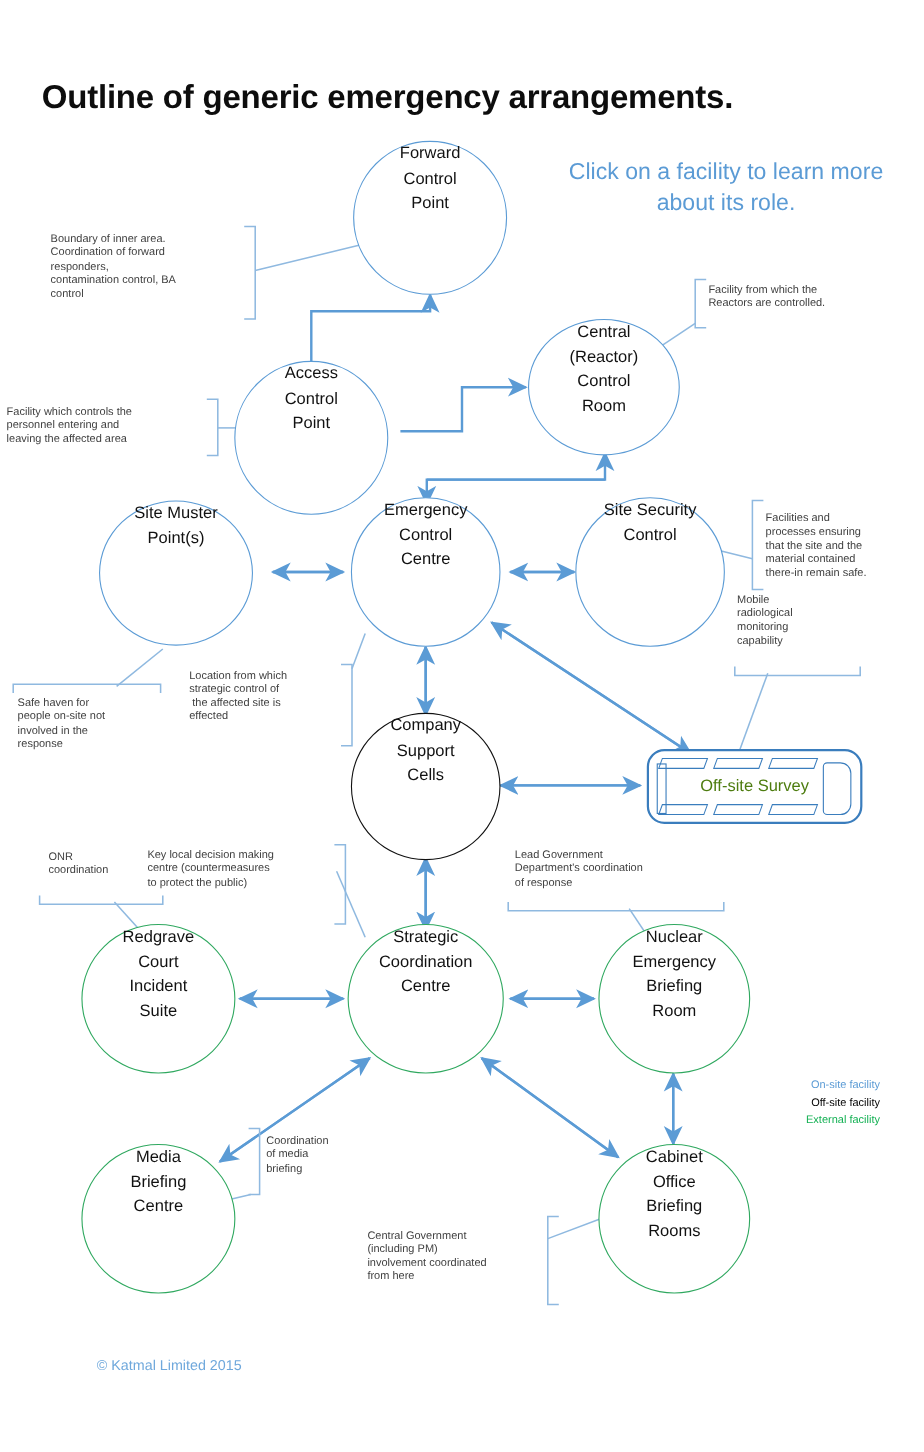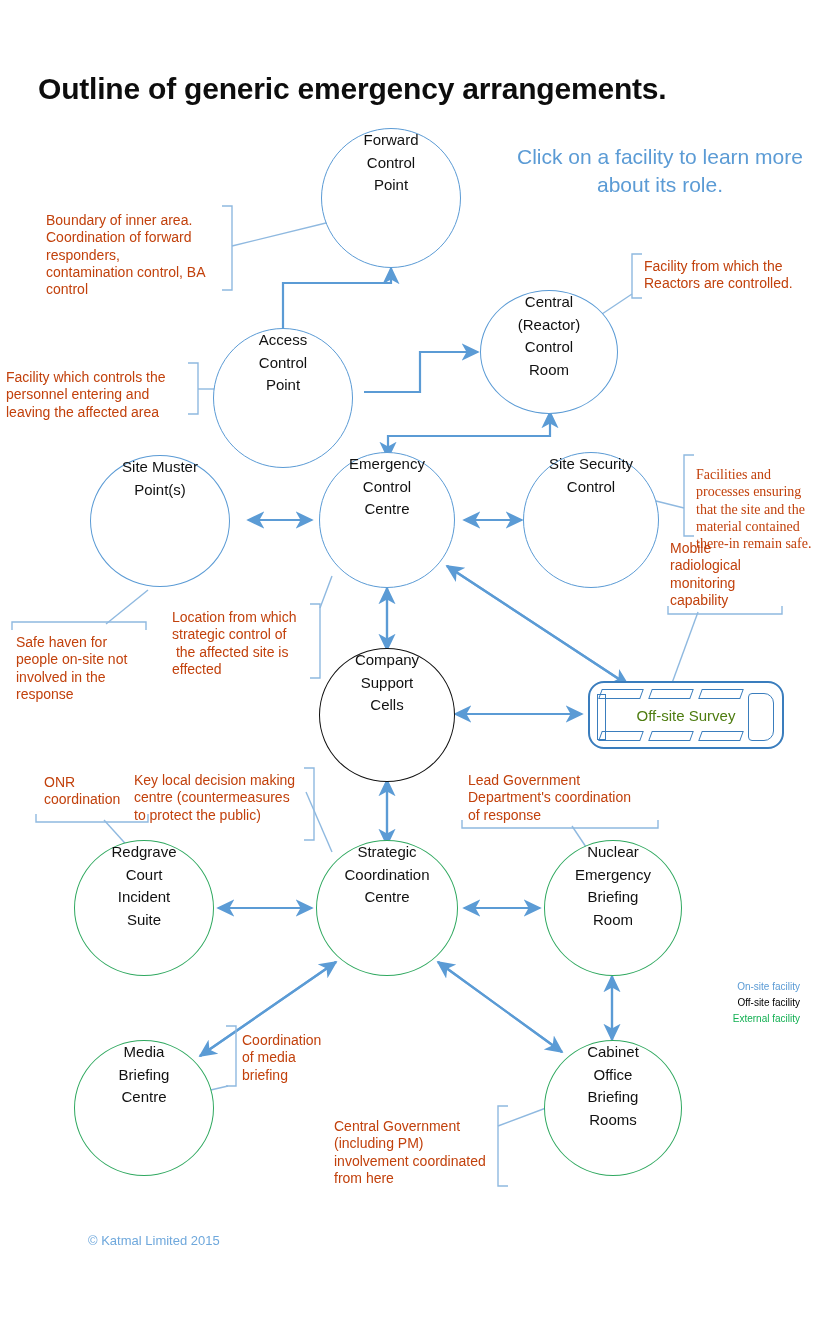--- a/index.html
+++ b/index.html
@@ -62,21 +62,21 @@
     position:absolute;right:8px;top:10px;width:26px;height:48px;
     border:1.8px solid #3a7dbd;border-radius:4px 10px 10px 4px;box-sizing:border-box;
   }
   .vehicle .rear{
     position:absolute;left:7px;top:11px;width:9px;height:46px;
     border:1.6px solid #3a7dbd;box-sizing:border-box;
   }
 
   
   .ann{
-    position:absolute;font-size:14px;line-height:1.24;color:#c2410c;
+    position:absolute;font-size:10px;line-height:1.24;color:#404040;
     white-space:pre-line;
   }
 
   
   .legend{position:absolute;left:690px;top:979px;font-size:10px;text-align:right;width:110px;}
   .legend div{line-height:1.62;white-space:nowrap;}
   .lg-on{color:#5b9bd5;}
   .lg-off{color:#000000;}
   .lg-ext{color:#13b053;}
 </style>
@@ -248,21 +248,21 @@
     <div class="front"></div>
     <div class="lbl">Off-site&nbsp;Survey</div>
   </div>
 
   <div class="ann" style="left:46px;top:212px;width:176px;">Boundary&nbsp;of&nbsp;inner&nbsp;area.<br>Coordination&nbsp;of&nbsp;forward<br>responders,<br>contamination&nbsp;control,&nbsp;BA<br>control</div>
 
   <div class="ann" style="left:644px;top:258px;width:180px;">Facility&nbsp;from&nbsp;which&nbsp;the<br>Reactors&nbsp;are&nbsp;controlled.</div>
 
   <div class="ann" style="left:6px;top:369px;width:184px;">Facility&nbsp;which&nbsp;controls&nbsp;the<br>personnel&nbsp;entering&nbsp;and<br>leaving&nbsp;the&nbsp;affected&nbsp;area</div>
 
-  <div class="ann" style="left:696px;top:466px;width:140px;font-family:Liberation Serif, serif;">Facilities&nbsp;and<br>processes&nbsp;ensuring<br>that&nbsp;the&nbsp;site&nbsp;and&nbsp;the<br>material&nbsp;contained<br>there-in&nbsp;remain&nbsp;safe.</div>
+  <div class="ann" style="left:696px;top:466px;width:140px;">Facilities&nbsp;and<br>processes&nbsp;ensuring<br>that&nbsp;the&nbsp;site&nbsp;and&nbsp;the<br>material&nbsp;contained<br>there-in&nbsp;remain&nbsp;safe.</div>
 
   <div class="ann" style="left:670px;top:540px;width:110px;">Mobile<br>radiological<br>monitoring<br>capability</div>
 
   <div class="ann" style="left:16px;top:634px;width:140px;">Safe&nbsp;haven&nbsp;for<br>people&nbsp;on-site&nbsp;not<br>involved&nbsp;in&nbsp;the<br>response</div>
 
   <div class="ann" style="left:172px;top:609px;width:150px;">Location&nbsp;from&nbsp;which<br>strategic&nbsp;control&nbsp;of<br>&nbsp;the&nbsp;affected&nbsp;site&nbsp;is<br>effected</div>
 
   <div class="ann" style="left:44px;top:774px;width:120px;">ONR<br>coordination</div>
 
   <div class="ann" style="left:134px;top:772px;width:176px;">Key&nbsp;local&nbsp;decision&nbsp;making<br>centre&nbsp;(countermeasures<br>to&nbsp;protect&nbsp;the&nbsp;public)</div>

